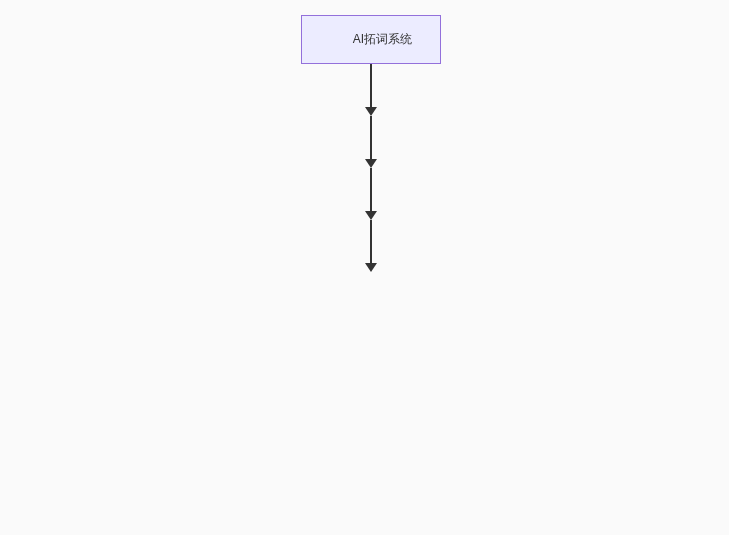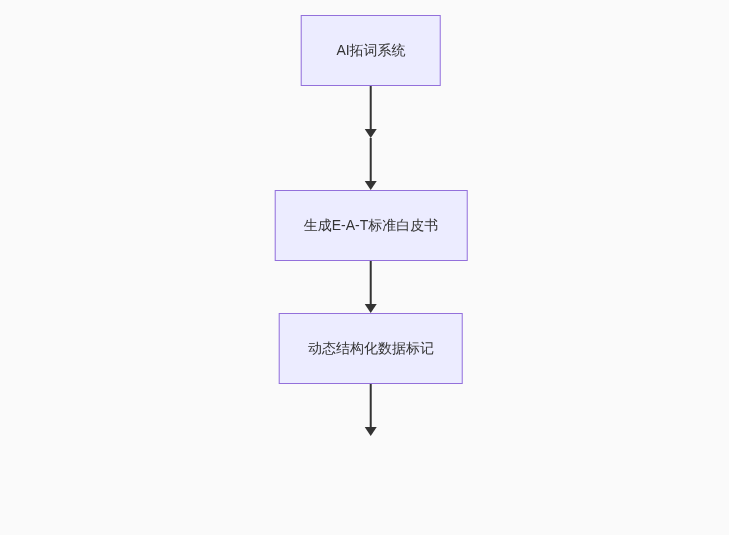--- a/index.html
+++ b/index.html
@@ -23,24 +23,24 @@
     transform: translateX(-50%);
     display: flex;
     flex-direction: column;
     align-items: center;
   }
   .node {
     box-sizing: border-box;
     background: var(--node-fill, #ECECFF);
     border: 1.5px solid var(--node-border, #9370DB);
     color: var(--text-color, #333333);
-    font-size: 14px;
+    font-size: 12px;
     line-height: 19px;
-    padding: 25px 28px;
-    text-align: center;
+    padding: 14px 28px;
+    text-align: right;
     white-space: nowrap;
     min-width: 140px;
   }
   .edge {
     height: 52px;
     width: 14px;
     display: flex;
     flex-direction: column;
     align-items: center;
   }
@@ -69,28 +69,26 @@
       <div class="line"></div>
       <div class="head"></div>
     </div>
 
 
     <div class="edge">
       <div class="line"></div>
       <div class="head"></div>
     </div>
 
-    <div class="node">生成E-A-T标准白皮书</div>
 
     <div class="edge">
       <div class="line"></div>
       <div class="head"></div>
     </div>
 
-    <div class="node">动态结构化数据标记</div>
 
     <div class="edge">
       <div class="line"></div>
       <div class="head"></div>
     </div>
 
 
   </div>
 </div>
 

